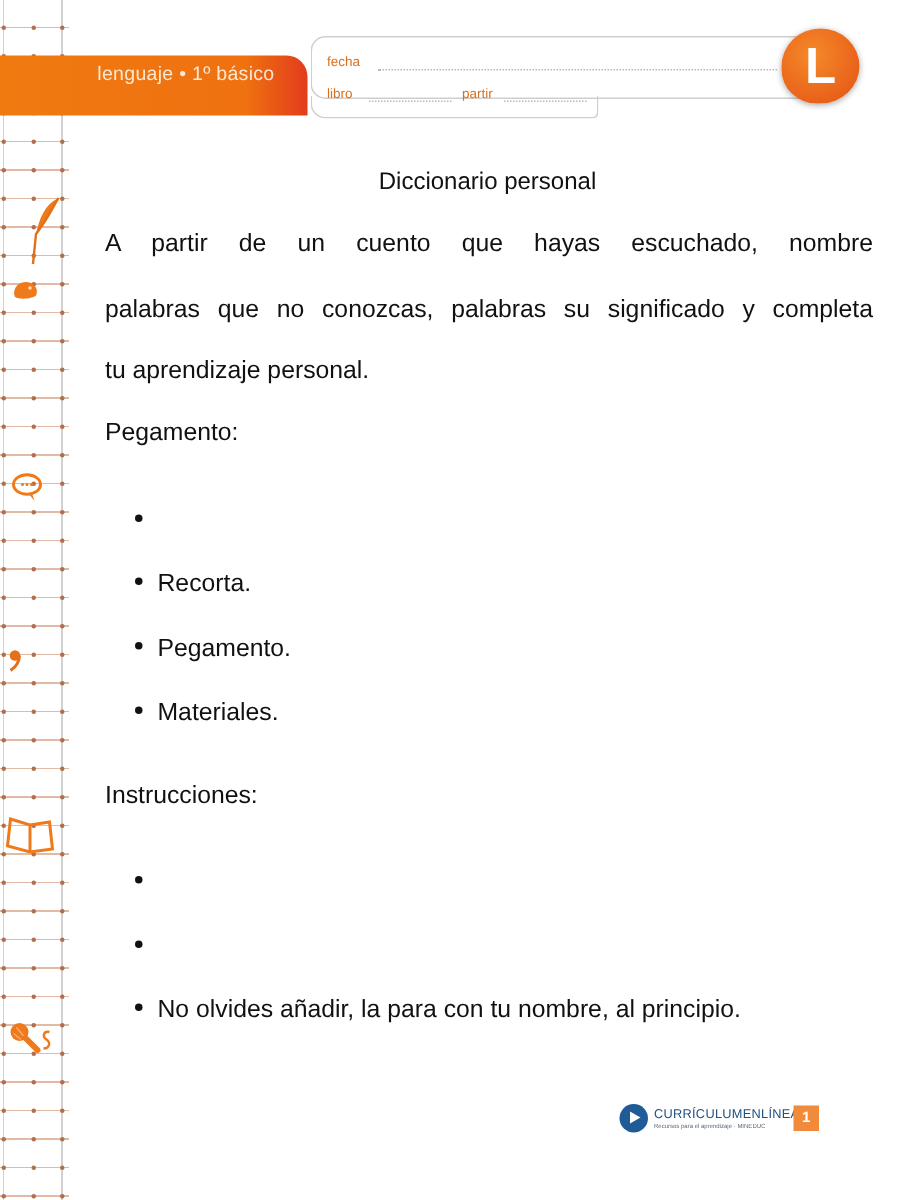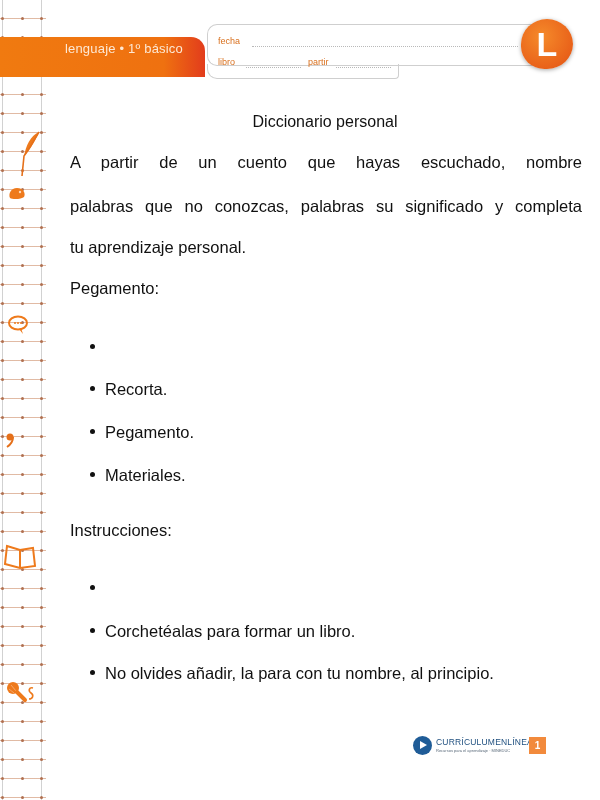--- a/index.html
+++ b/index.html
@@ -235,21 +235,21 @@
 <div class="para" style="top:237px;">tu aprendizaje personal.</div>
 
 <div class="section-label" style="top:279px;">Pegamento:</div>
 <div class="bullet" style="top:338px;"><span class="dot"></span></div>
 <div class="bullet" style="top:380px;"><span class="dot"></span><span>Recorta.</span></div>
 <div class="bullet" style="top:423px;"><span class="dot"></span><span>Pegamento.</span></div>
 <div class="bullet" style="top:466px;"><span class="dot"></span><span>Materiales.</span></div>
 
 <div class="section-label" style="top:521px;">Instrucciones:</div>
 <div class="bullet" style="top:579px;"><span class="dot"></span></div>
-<div class="bullet" style="top:622px;"><span class="dot"></span><span>Corchetéalas para formar un libro.</span></div>
+<div class="bullet" style="top:622px;"><span class="dot"></span></div>
 <div class="bullet" style="top:664px;"><span class="dot"></span><span>No olvides añadir, la para con tu nombre, al principio.</span></div>
 
 <svg class="icon" style="left:18px; top:130px;" width="24" height="50" viewBox="0 0 24 50">
   <path d="M21 2 C12 6 8 16 6 26 C10 22 16 14 21 2 Z" fill="#ee7a1c"></path>
   <path d="M21 2 C16 10 11 20 6 26 L4 46" stroke="#e5701a" stroke-width="1.6" fill="none"></path>
 </svg>
 <svg class="icon" style="left:8px; top:186px;" width="18" height="14" viewBox="0 0 18 14">
   <path d="M2 12 C0 8 3 2 9 2 C15 2 18 7 16 11 C14 13 5 14 2 12 Z" fill="#ee7a1c"></path>
   <circle cx="12" cy="6" r="1.2" fill="#ffd9b5"></circle>
 </svg>

